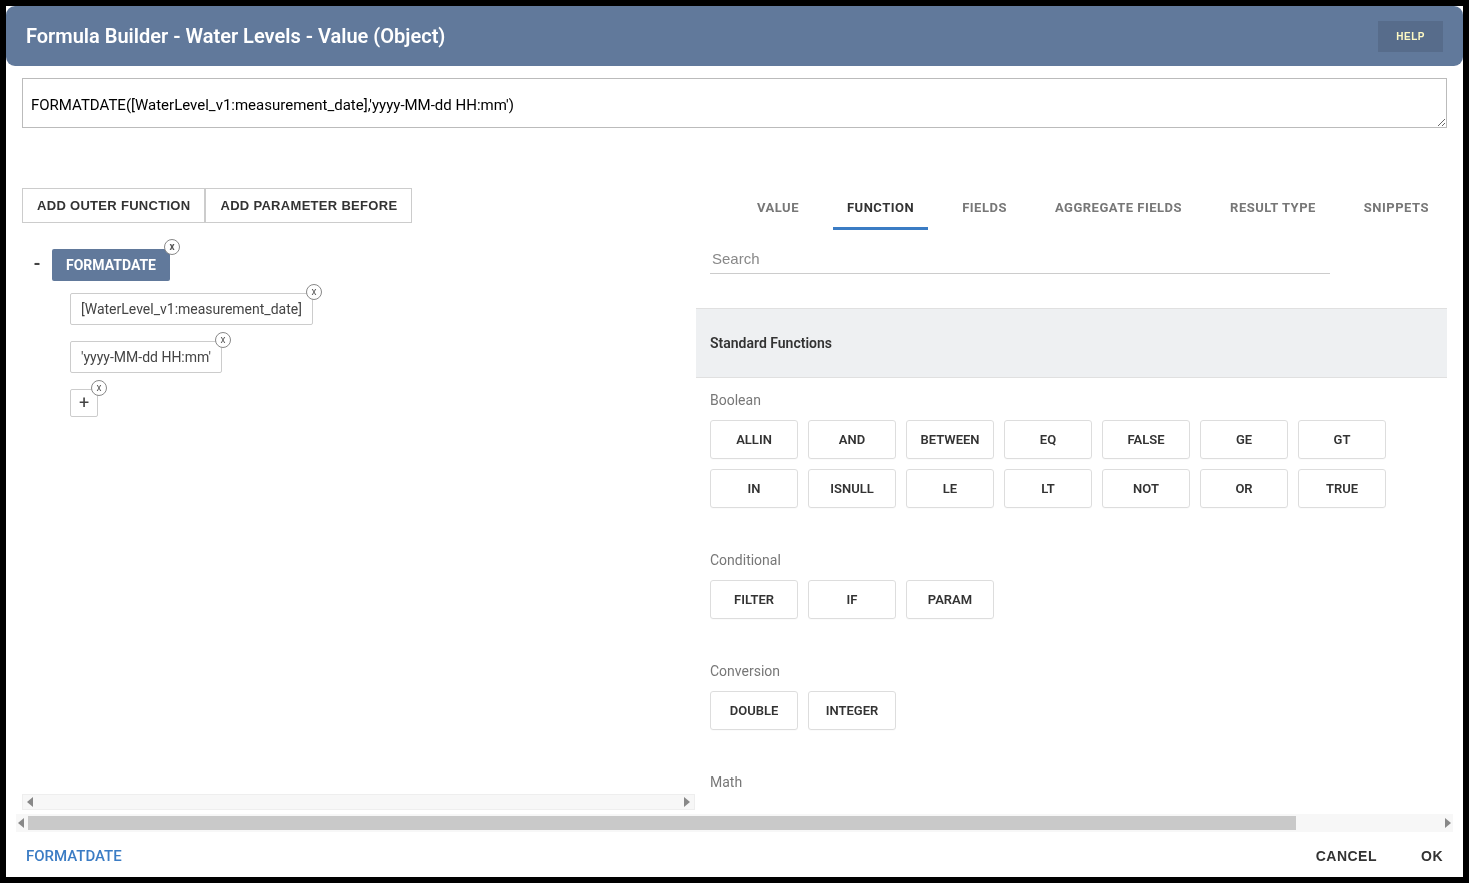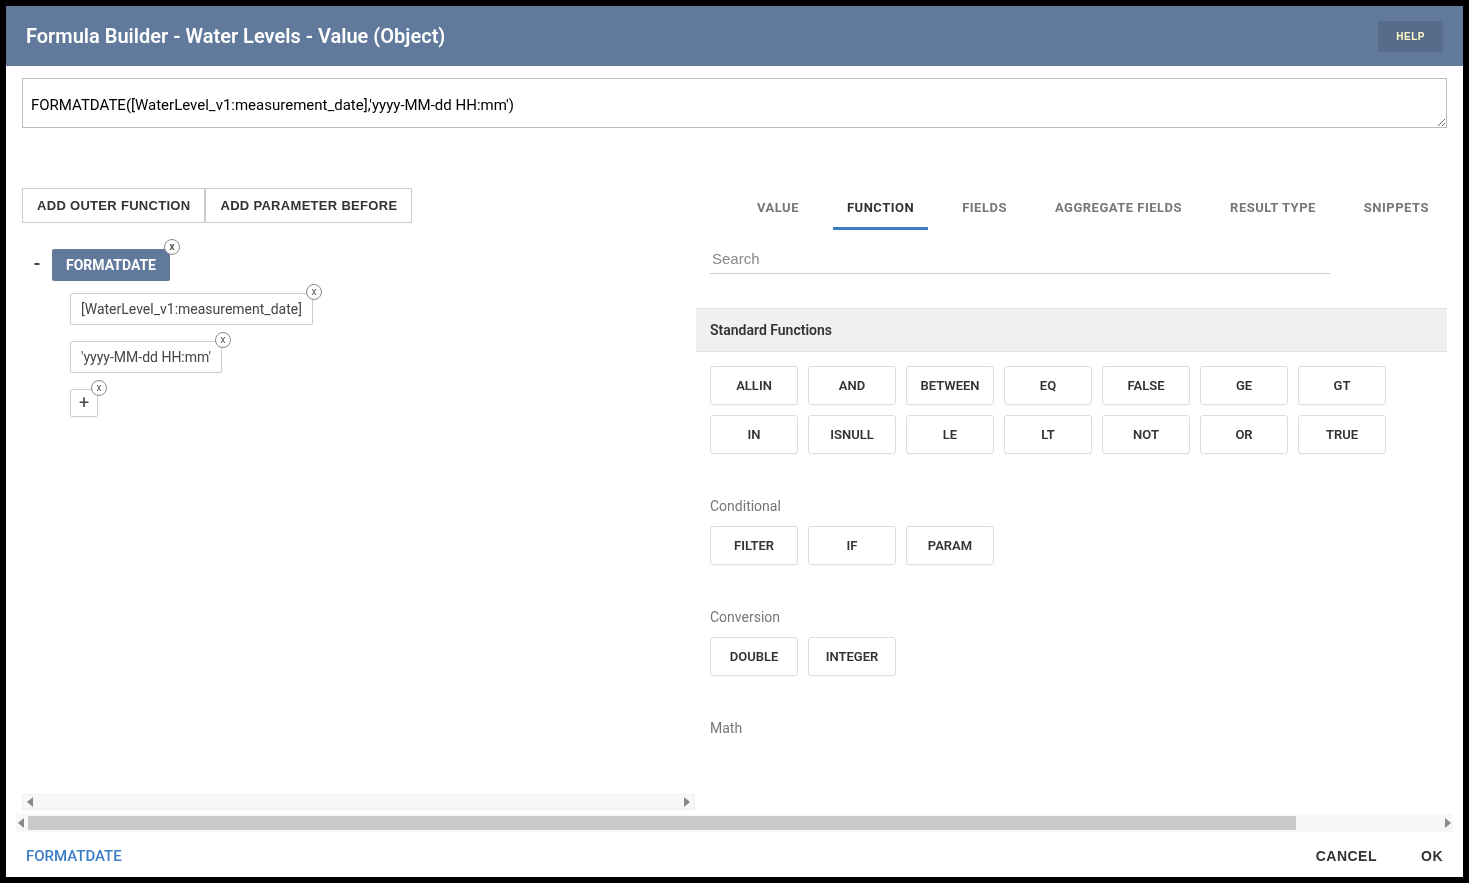--- a/index.html
+++ b/index.html
@@ -20,20 +20,21 @@
   position: relative;
 }
 .header {
   background: #61799b;
   color: #fff;
   display: flex;
   align-items: center;
   justify-content: space-between;
   padding: 30px 20px;
   height: 54px;
+  border-radius: 9px;
 }
 .header-title {
   font-size: 20px;
   font-weight: 600;
 }
 .help-btn {
   background: #576c8b;
   color: #fef9c3;
   border: none;
   padding: 10px 18px;
@@ -211,21 +212,21 @@
   padding: 6px 2px;
   font-size: 15px;
   outline: none;
   color: #333;
 }
 .search-input::placeholder { color: #888; }
 .section-header {
   background: #eef0f2;
   border-top: 1px solid #e0e0e0;
   border-bottom: 1px solid #e0e0e0;
-  padding: 13px 14px;
+  padding: 26px 14px;
   font-size: 14px;
   font-weight: 600;
   color: #333;
 }
 .group {
   padding: 14px 14px 6px 14px;
 }
 .group-title {
   font-size: 14px;
   color: #777;
@@ -369,20 +370,21 @@
         <div class="tab">SNIPPETS</div>
       </div>
 
       <div class="right-body">
         <div class="search-wrap">
           <input class="search-input" placeholder="Search" style="">
         </div>
         <div class="section-header">Standard Functions</div>
 
         <div class="group">
+          <div class="group-title">Boolean</div>
           <div class="chips">
               <div class="chip">ALLIN</div>
               <div class="chip">AND</div>
               <div class="chip">BETWEEN</div>
               <div class="chip">EQ</div>
               <div class="chip">FALSE</div>
               <div class="chip">GE</div>
               <div class="chip">GT</div>
               <div class="chip">IN</div>
               <div class="chip">ISNULL</div>

